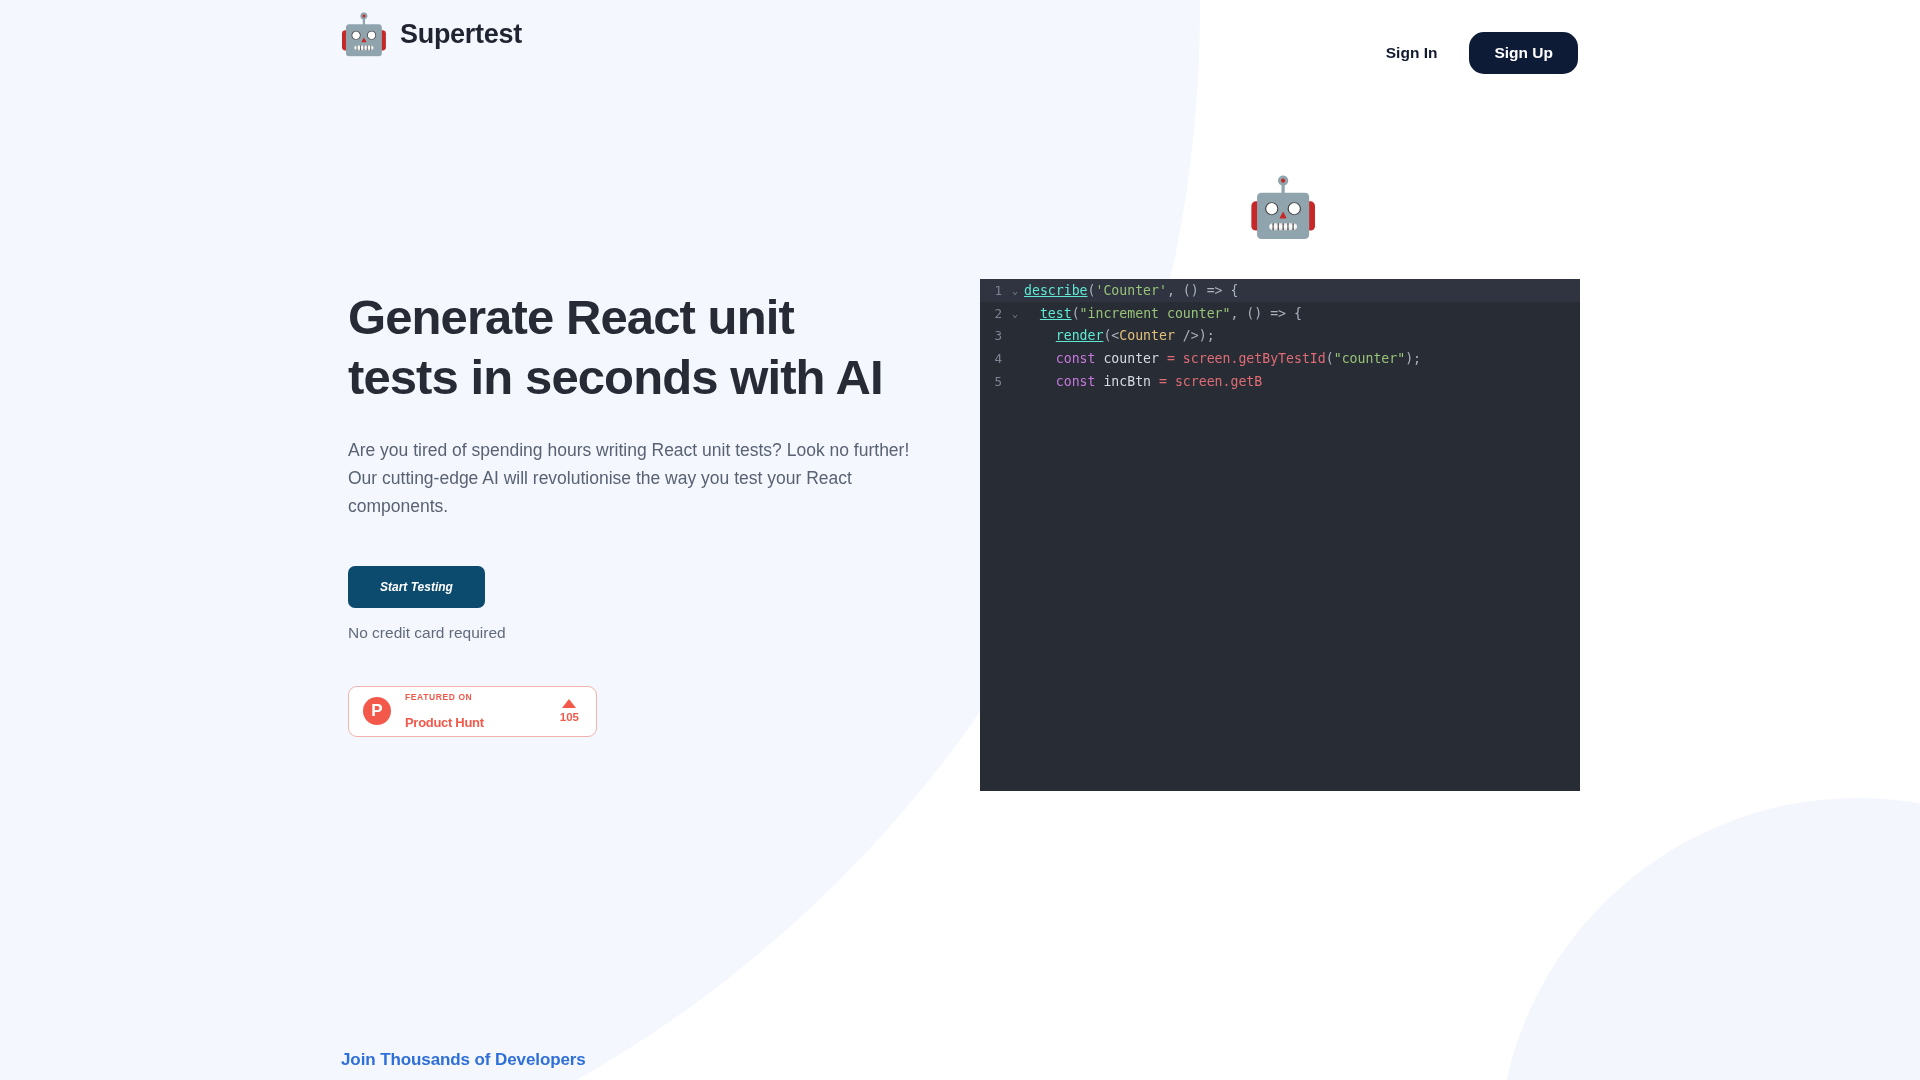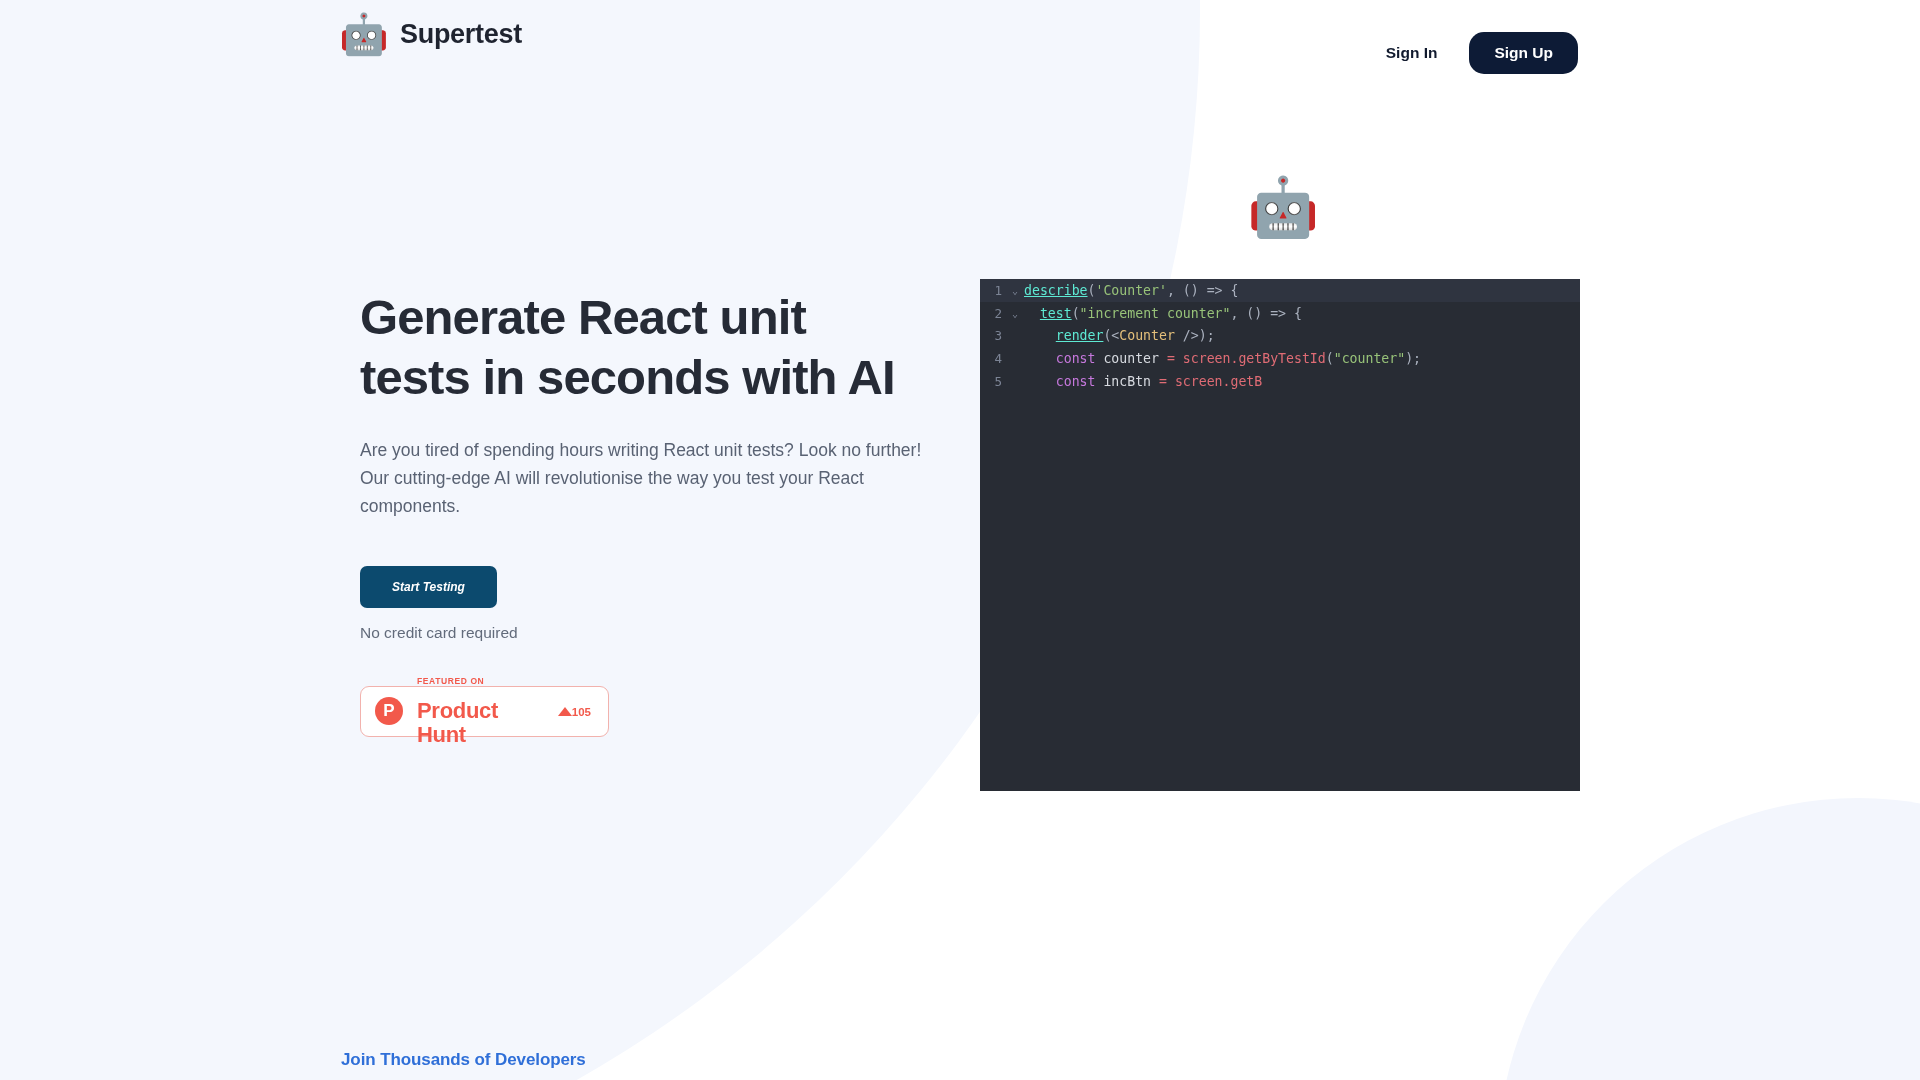--- a/index.html
+++ b/index.html
@@ -121,21 +121,21 @@
     position: absolute;
     top: 0;
     left: 0;
     width: 1920px;
     height: 1080px;
     z-index: 3;
   }
 
   .hero-copy {
     position: absolute;
-    left: 360px;
+    left: 348px;
     top: 288px;
     width: 600px;
   }
 
   .hero-title {
     font-size: 49px;
     line-height: 1.22;
     font-weight: bold;
     color: #262b36;
     letter-spacing: -0.9px;
@@ -203,31 +203,31 @@
   }
 
   .ph-text { display: flex; flex-direction: column; line-height: 1.05; }
   .ph-kicker {
     font-size: 8.5px;
     font-weight: bold;
     letter-spacing: 0.6px;
     color: #f2594b;
   }
   .ph-name {
-    font-size: 22px;
+    font-size: 13px;
     font-weight: bold;
     color: #f2594b;
     letter-spacing: -0.3px;
     margin-top: 14px;
   }
 
   .ph-votes {
     margin-left: auto;
     display: flex;
-    flex-direction: row;
+    flex-direction: column;
     align-items: center;
     line-height: 1.1;
   }
   .ph-caret {
     width: 0; height: 0;
     border-left: 7px solid transparent;
     border-right: 7px solid transparent;
     border-bottom: 9px solid #f2594b;
   }
   .ph-count {

